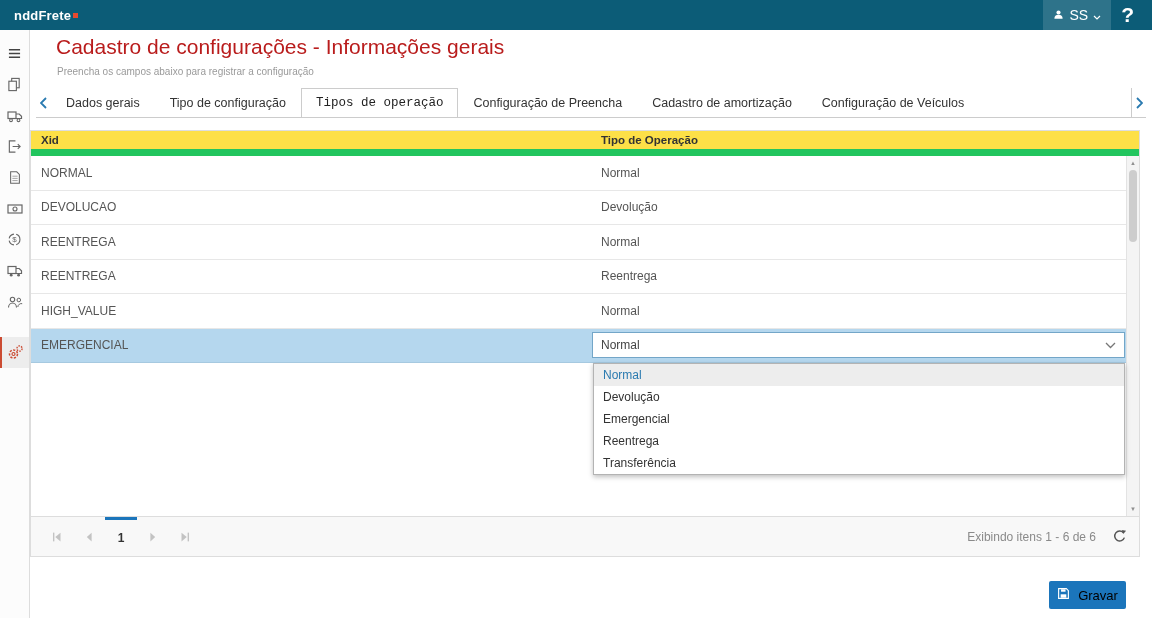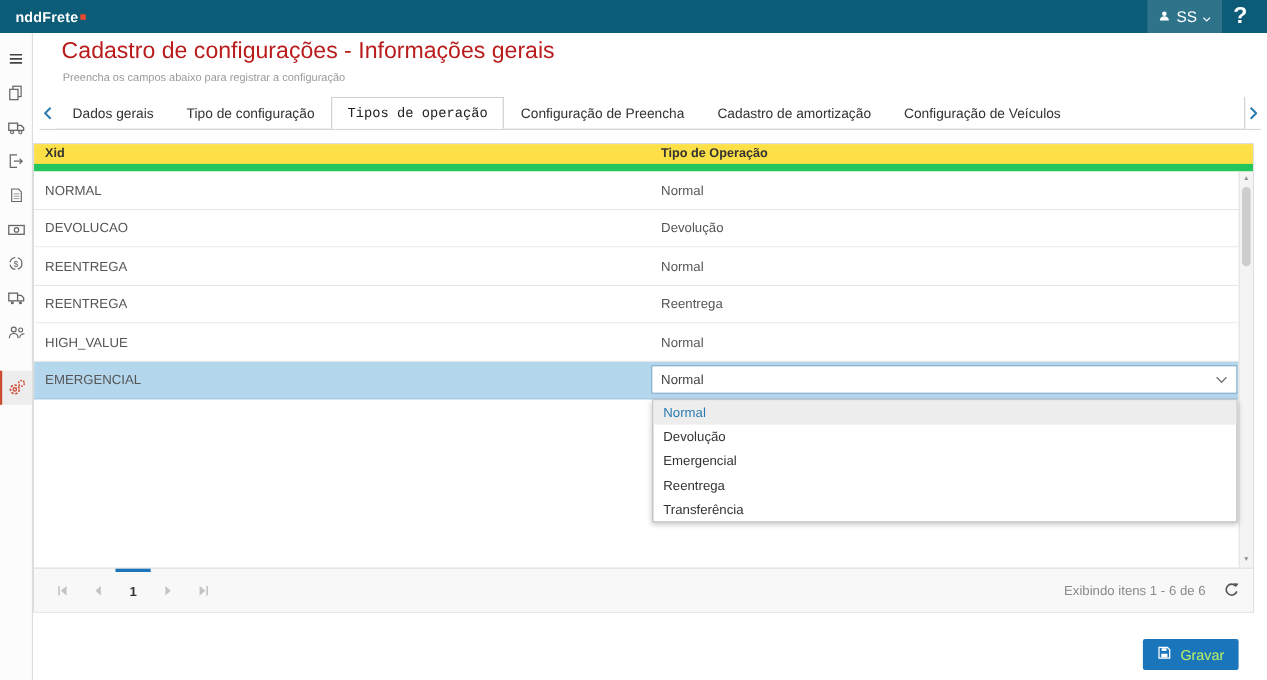--- a/index.html
+++ b/index.html
@@ -112,22 +112,22 @@
   .pg-btn { width:32px; height:100%; display:flex; align-items:center; justify-content:center; cursor:pointer; }
   .pg-current {
     width:32px; height:100%; display:flex; align-items:center; justify-content:center;
     font-size:12px; font-weight:bold; color:#333; border-top:3px solid #1b75bb; cursor:pointer;
   }
   .pg-status { margin-left:auto; font-size:12px; color:#8a8a8a; margin-right:16px; }
   .pg-refresh { display:flex; align-items:center; cursor:pointer; padding-right:2px; }
 
   
   .save-btn {
-    position:absolute; right:26px; top:551px; width:87px; height:28px;
-    background:#1b75bb; border:none; border-radius:2px; color:#bef264; font-size:13px;
+    position:absolute; right:26px; top:551px; width:77px; height:28px;
+    background:#1b75bb; border:none; border-radius:2px; color:#000000; font-size:13px;
     font-family:"Liberation Sans", sans-serif;
     display:flex; align-items:center; justify-content:center; gap:8px; cursor:pointer;
   }
 </style>
 </head>
 <body>
 
 <div class="topbar">
   <div class="brand">
     <span>nddFrete</span>

